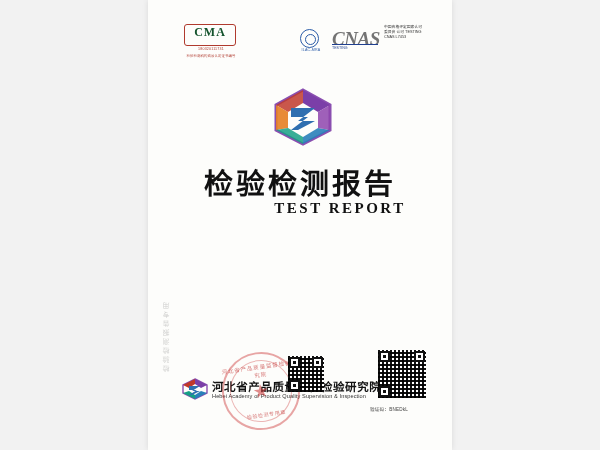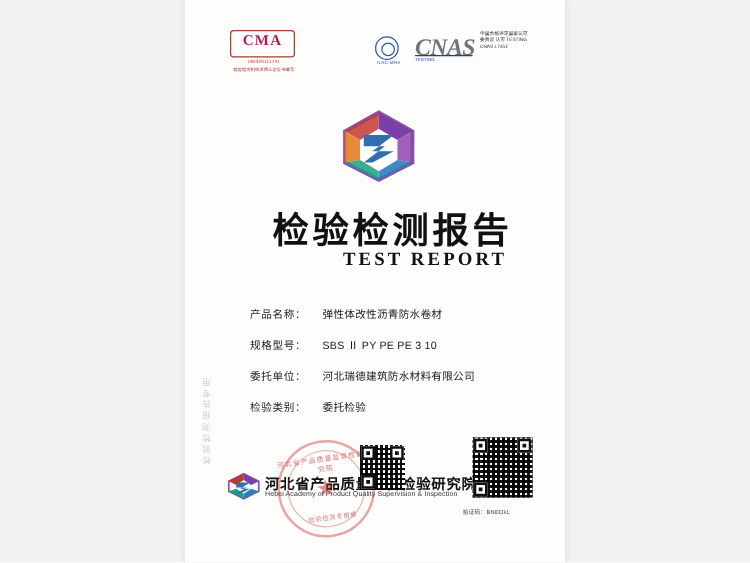--- a/index.html
+++ b/index.html
@@ -61,21 +61,21 @@
   }
   .cma-text {
     position: absolute;
     left: 0;
     top: 1px;
     width: 52px;
     text-align: center;
     font-size: 12px;
     font-weight: bold;
     letter-spacing: 1px;
-    color: #be185d;
+    color: #14532d;
     font-family: "Liberation Serif", serif;
   }
   .cma-sub1 {
     position: absolute;
     left: -2px;
     top: 23px;
     width: 58px;
     text-align: center;
     font-size: 3.6px;
     color: #b03a2e;
@@ -204,21 +204,20 @@
     position: absolute;
     top: 160px;
     left: 0;
     width: 304px;
     text-align: center;
     font-size: 29px;
     font-weight: bold;
     letter-spacing: 3px;
     color: #111;
     font-family: "Liberation Serif", serif;
-    padding-left: 14px;
   }
   .title-en {
     position: absolute;
     top: 200px;
     left: 0;
     width: 304px;
     text-align: center;
     font-size: 15px;
     font-weight: bold;
     letter-spacing: 2.5px;
@@ -427,38 +426,20 @@
         <polygon points="2,42 14,40 29,49 29,56" fill="#16a085" opacity="0.85"></polygon>
         <polygon points="29,56 29,49 44,40 56,42" fill="#2980b9" opacity="0.9"></polygon>
         <polygon points="56,17 56,42 44,40 44,24" fill="#8e44ad" opacity="0.85"></polygon>
         <path d="M17 20 H41 L24 33 H41 L24 42 H17 L34 29 H17 Z" fill="#2f6fb0"></path>
       </svg>
     </div>
 
     <div class="title-cn">检验检测报告</div>
     <div class="title-en">TEST REPORT</div>
 
-    <div class="fields">
-      <div class="field-row">
-        <div class="field-label">产品名称：</div>
-        <div class="field-value">弹性体改性沥青防水卷材</div>
-      </div>
-      <div class="field-row">
-        <div class="field-label">规格型号：</div>
-        <div class="field-value">SBS Ⅱ PY PE PE 3 10</div>
-      </div>
-      <div class="field-row">
-        <div class="field-label">委托单位：</div>
-        <div class="field-value">河北瑞德建筑防水材料有限公司</div>
-      </div>
-      <div class="field-row">
-        <div class="field-label">检验类别：</div>
-        <div class="field-value">委托检验</div>
-      </div>
-    </div>
 
     <div class="watermark">检验检测报告专用</div>
 
     <div class="footer-logo">
       <svg viewBox="0 0 26 22" width="26" height="22" aria-hidden="true">
         <polygon points="13,1 25,7 25,15 13,21 1,15 1,7" fill="none" stroke="#8a4fb0" stroke-width="1.4"></polygon>
         <polygon points="13,1 25,7 19,10 13,6" fill="#7b3fa8"></polygon>
         <polygon points="1,7 13,1 13,6 7,10" fill="#c0392b"></polygon>
         <polygon points="1,15 7,13 13,17 13,21" fill="#16a085"></polygon>
         <polygon points="25,15 19,13 13,17 13,21" fill="#2980b9"></polygon>

